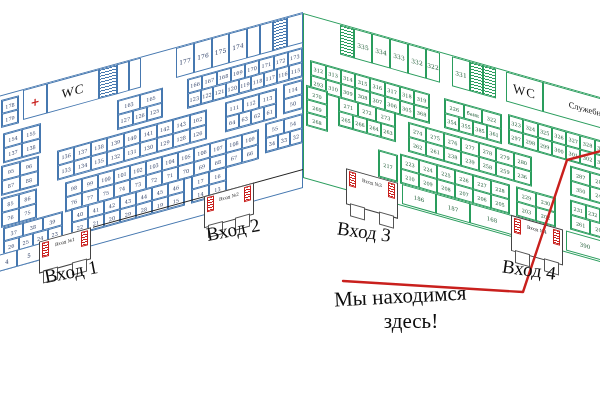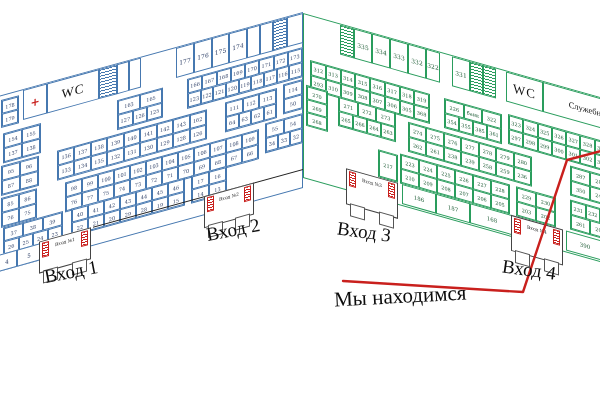--- a/index.html
+++ b/index.html
@@ -496,13 +496,14 @@
   <svg class="overlay" width="600" height="400">
     <polyline id="redline" fill="none" stroke-width="2.4" stroke-linejoin="round" stroke-linecap="round" points="343,281 523,292 567,160 601,151" stroke="#c9201d"></polyline>
   </svg>
 
   <div class="biglabel" style="left:44px;top:261px;transform:rotate(-11deg);">Вход 1</div>
   <div class="biglabel" style="left:206px;top:219px;transform:rotate(-11deg);">Вход 2</div>
   <div class="biglabel" style="left:337px;top:221px;transform:rotate(8deg);">Вход 3</div>
   <div class="biglabel" style="left:502px;top:259px;transform:rotate(8deg);">Вход 4</div>
 
   <div class="herelabel" style="left:334px;top:283px;width:170px;transform:rotate(-3deg);">Мы находимся</div>
+  <div class="herelabel" style="left:346px;top:309px;width:130px;text-align:center;">здесь!</div>
 </div>
 
 </body></html>

